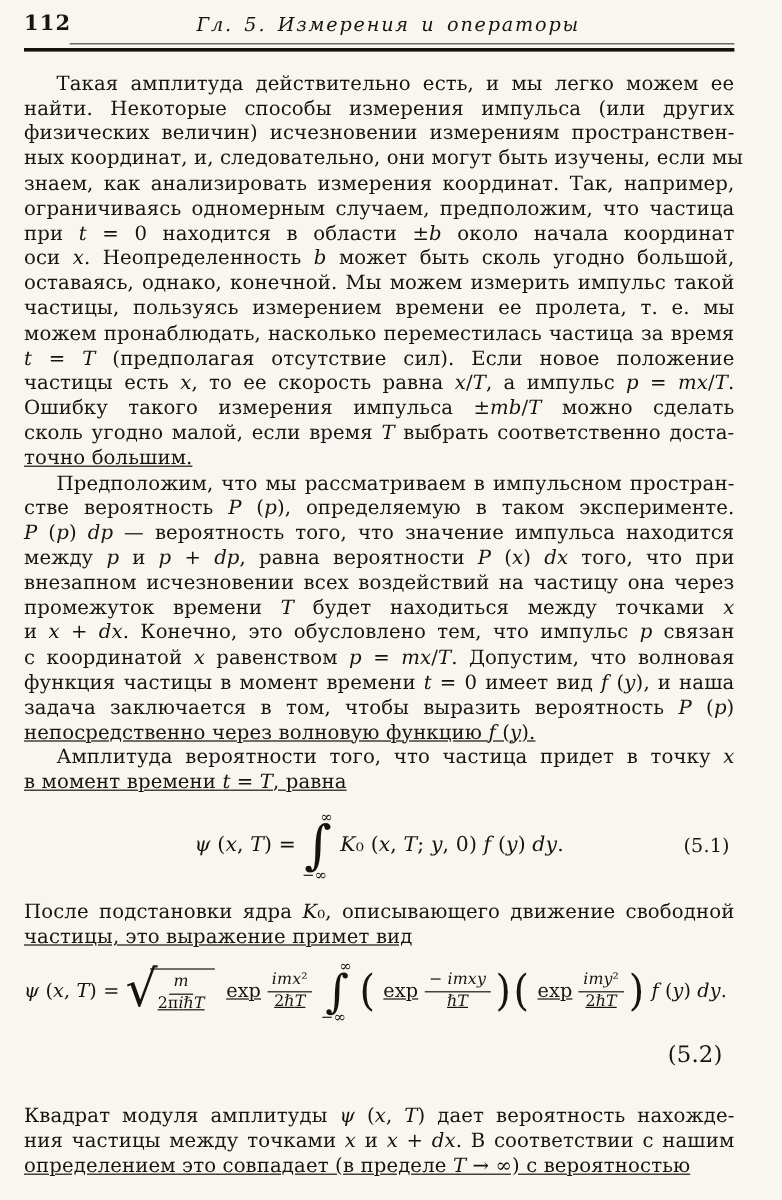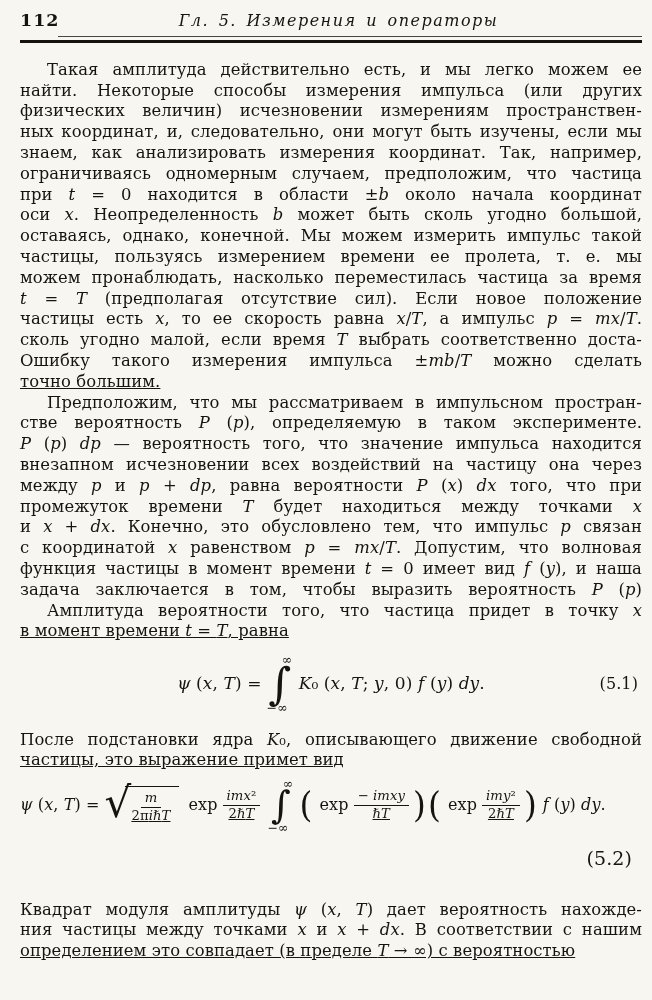--- a/index.html
+++ b/index.html
@@ -3,21 +3,21 @@
 <meta charset="utf-8">
 <style>
   html,body{margin:0;padding:0;}
   .page{
     position:relative;
     width:652px;height:1000px;
     box-sizing:border-box;
     background:#f7f6f1;
     color:#171410;
     font-family:"DejaVu Serif","Liberation Serif",serif;
-    padding:10px 10px 0 20px;
+    padding:10px 40px 0 20px;
     overflow:hidden;
   }
   
   .hdr{position:relative;height:24px;}
   .pagenum{position:absolute;left:0;top:0;font-weight:bold;font-size:17.5px;letter-spacing:1px;}
   .chap{position:absolute;left:15px;right:0;top:1px;text-align:center;font-style:italic;font-size:16px;letter-spacing:1.5px;word-spacing:3px;}
   .rule-thin{height:1.2px;background:#4a463e;margin-left:38px;margin-top:2px;}
   .rule-thick{height:2.6px;background:#15120e;margin-top:3px;}
   
   .bodytext{margin-top:17px;font-size:16.4px;line-height:20.8px;letter-spacing:0.1px;}
@@ -37,21 +37,21 @@
   .eq2wrap{margin:6px 0 4px;}
   .eq2{display:flex;align-items:center;font-size:16px;justify-content:flex-start;}
   .eq2 .int-glyph{font-size:38px;}
   .frac{display:inline-flex;flex-direction:column;align-items:center;vertical-align:middle;margin:0 3px;font-size:13.2px;line-height:1.25;}
   .fnum{padding:0 4px;border-bottom:1.1px solid currentColor;}
   .fden{padding:0 2px;text-decoration:underline;}
   .rad{display:inline-flex;align-items:flex-start;margin:0 3px 0 5px;}
   .rad-sign{font-size:42px;line-height:0.72;transform:translateY(2px);}
   .rad-body{border-top:1.7px solid currentColor;margin-left:-6px;padding:3px 7px 0 4px;display:inline-flex;}
   .rad-body .frac{margin:0;}
-  .expw{margin:0 2px 0 6px;}
+  .expw{margin:0 2px 0 6px;text-decoration:underline;}
   .bp{font-size:33px;line-height:0;transform:scaleY(1.08);font-weight:300;margin:0 1px;}
   .tail{margin-left:5px;}
   .eqnum-line{text-align:right;padding-right:10px;font-size:19px;margin-top:14px;}
   .p5{margin-top:31px;}
 </style>
 </head>
 <body>
 
 <div class="page">
 
@@ -71,36 +71,37 @@
       <div class="ln">ных координат, и, следовательно, они могут быть изучены, если мы</div>
       <div class="ln">знаем, как анализировать измерения координат. Так, например,</div>
       <div class="ln">ограничиваясь одномерным случаем, предположим, что частица</div>
       <div class="ln">при <i>t</i> = 0 находится в области ±<i>b</i> около начала координат</div>
       <div class="ln">оси <i>x</i>. Неопределенность <i>b</i> может быть сколь угодно большой,</div>
       <div class="ln">оставаясь, однако, конечной. Мы можем измерить импульс такой</div>
       <div class="ln">частицы, пользуясь измерением времени ее пролета, т. е. мы</div>
       <div class="ln">можем пронаблюдать, насколько переместилась частица за время</div>
       <div class="ln"><i>t</i> = <i>T</i> (предполагая отсутствие сил). Если новое положение</div>
       <div class="ln">частицы есть <i>x</i>, то ее скорость равна <i>x</i>/<i>T</i>, а импульс <i>p</i> = <i>mx</i>/<i>T</i>.</div>
+      <div class="ln">Ошибку такого измерения импульса ±<i>mb</i>/<i>T</i> можно сделать</div>
       <div class="ln">сколь угодно малой, если время <i>T</i> выбрать соответственно доста-</div>
-      <div class="ln">Ошибку такого измерения импульса ±<i>mb</i>/<i>T</i> можно сделать</div>
       <div class="ln ln-end">точно большим.</div>
     </div>
 
     <div>
       <div class="ln first">Предположим, что мы рассматриваем в импульсном простран-</div>
       <div class="ln">стве вероятность <i>P</i> (<i>p</i>), определяемую в таком эксперименте.</div>
       <div class="ln"><i>P</i> (<i>p</i>) <i>dp</i> — вероятность того, что значение импульса находится</div>
+      <div class="ln">между <i>p</i> и <i>p</i> + <i>dp</i>, равна вероятности <i>P</i> (<i>x</i>) <i>dx</i> того, что при</div>
       <div class="ln">внезапном исчезновении всех воздействий на частицу она через</div>
-      <div class="ln">между <i>p</i> и <i>p</i> + <i>dp</i>, равна вероятности <i>P</i> (<i>x</i>) <i>dx</i> того, что при</div>
       <div class="ln">промежуток времени <i>T</i> будет находиться между точками <i>x</i></div>
       <div class="ln">и <i>x</i> + <i>dx</i>. Конечно, это обусловлено тем, что импульс <i>p</i> связан</div>
       <div class="ln">с координатой <i>x</i> равенством <i>p</i> = <i>mx</i>/<i>T</i>. Допустим, что волновая</div>
       <div class="ln">функция частицы в момент времени <i>t</i> = 0 имеет вид <i>f</i> (<i>y</i>), и наша</div>
       <div class="ln">задача заключается в том, чтобы выразить вероятность <i>P</i> (<i>p</i>)</div>
+      <div class="ln ln-end">непосредственно через волновую функцию <i>f</i> (<i>y</i>).</div>
     </div>
 
     <div>
       <div class="ln first">Амплитуда вероятности того, что частица придет в точку <i>x</i></div>
       <div class="ln ln-end">в момент времени <i>t</i> = <i>T</i>, равна</div>
     </div>
 
     <div class="eq eq1">
       <span><i>ψ</i> (<i>x</i>, <i>T</i>) =</span>
       <span class="int-wrap">

